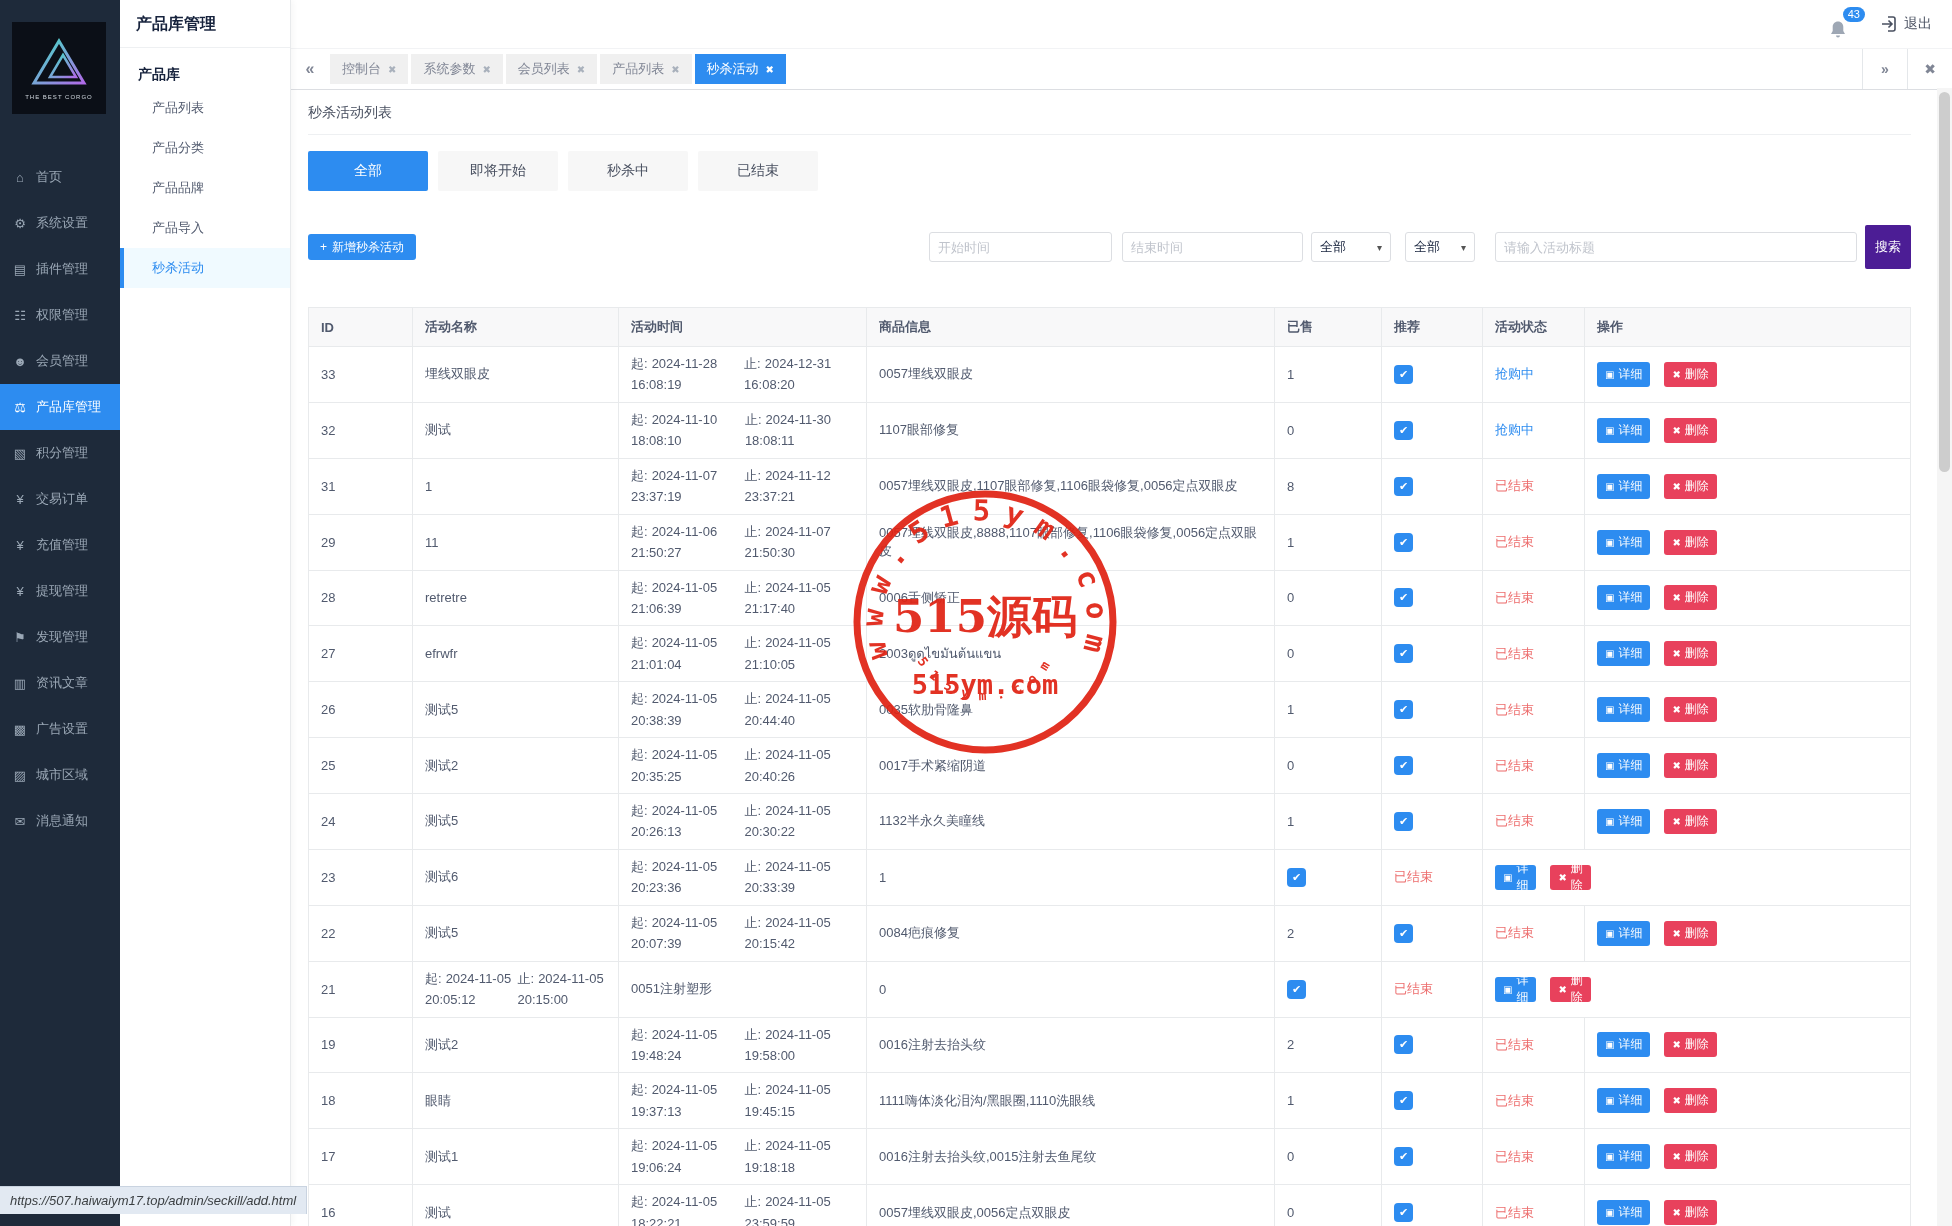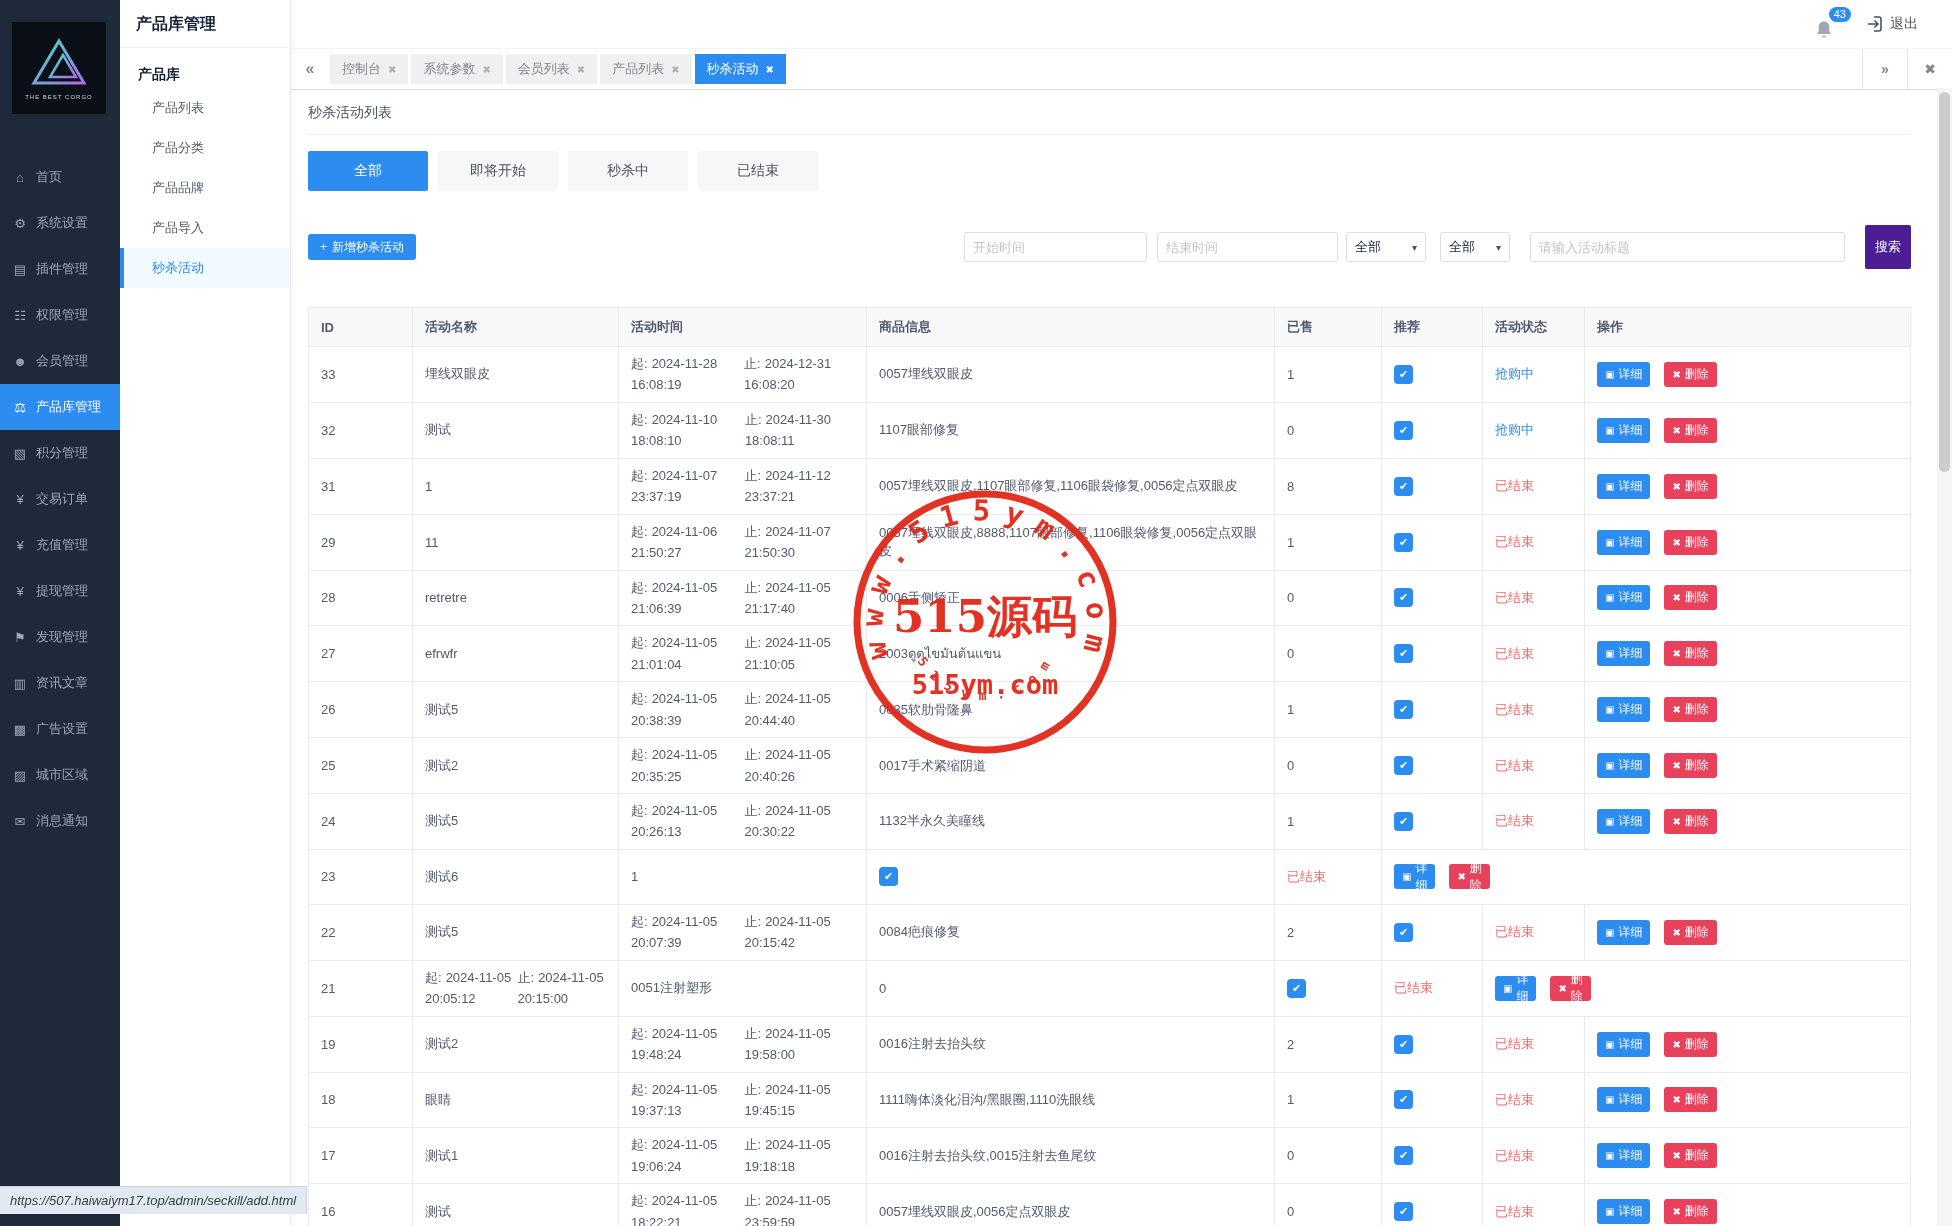--- a/index.html
+++ b/index.html
@@ -23,21 +23,21 @@
   .submenu-title{font-size:16px;font-weight:bold;color:#17233d;padding:14px 0 12px 16px;
                  border-bottom:1px solid #eef0f2;}
   .submenu-section{font-size:14px;font-weight:bold;color:#17233d;padding:18px 0 4px 18px;}
   .sub-item{height:40px;line-height:40px;padding-left:32px;font-size:13px;color:#515a6e;cursor:pointer;}
   .sub-item.active{background:#f0faff;color:#2d8cf0;border-left:4px solid #2d8cf0;padding-left:28px;}
 
   
   .content{position:absolute;left:290px;top:0;right:0;height:100%;background:#fff;}
 
   .topbar{height:48px;display:flex;align-items:center;justify-content:flex-end;
-          padding-right:34px;gap:26px;border-bottom:1px solid #f2f3f5;}
+          padding-right:20px;gap:26px;border-bottom:1px solid #f2f3f5;}
   .bell-wrap{position:relative;width:26px;height:30px;cursor:pointer;}
   .bell-wrap svg{position:absolute;left:0;bottom:0;}
   .badge{position:absolute;right:-10px;top:-2px;background:#2d8cf0;color:#fff;font-size:11px;
          line-height:15px;padding:0 5px;border-radius:8px;}
   .logout{display:flex;align-items:center;gap:6px;color:#495060;font-size:14px;cursor:pointer;}
 
   .tabbar{height:40px;display:flex;align-items:center;border-bottom:1px solid #dcdee2;position:relative;}
   .tab-arrow{width:40px;text-align:center;color:#808695;font-size:16px;font-weight:bold;cursor:pointer;}
   .tabs{display:flex;gap:3px;align-items:center;flex:1;}
   .tab{height:30px;display:flex;align-items:center;gap:7px;padding:0 12px;background:#f0f0f0;
@@ -65,21 +65,21 @@
       padding:0 8px;outline:none;box-sizing:border-box;font-family:inherit;}
   .tb-input::placeholder{color:#c0c4cc;}
   .inp-start{width:183px;margin-right:10px;}
   .inp-end{width:181px;margin-right:8px;}
   .select{height:30px;border:1px solid #dcdee2;border-radius:3px;display:flex;align-items:center;
       justify-content:space-between;padding:0 8px;font-size:13px;color:#17233d;cursor:pointer;
       box-sizing:border-box;background:#fff;}
   .sel-1{width:80px;margin-right:14px;}
   .sel-2{width:70px;margin-right:20px;}
   .select .arrow{font-size:10px;color:#555;}
-  .inp-title{width:315px;margin-right:20px;}
+  .inp-title{width:362px;margin-right:8px;}
   .search-btn{width:46px;height:44px;background:#4c1d95;color:#fff;border:none;border-radius:2px;
       font-size:13px;cursor:pointer;}
 
   
   .table{margin-top:38px;border:1px solid #e8eaec;border-bottom:none;font-size:13px;}
   .thead,.trow{display:grid;grid-template-columns:104px 206px 248px 408px 107px 101px 102px auto;}
   .thead{background:#f8f8f9;height:38px;align-items:center;font-weight:bold;color:#515a6e;}
   .thead>div{padding-left:12px;border-right:1px solid #e8eaec;height:38px;display:flex;align-items:center;}
   .thead>div:last-child{border-right:none;}
   .trow{min-height:54px;border-top:1px solid #e8eaec;align-items:center;}
@@ -545,20 +545,24 @@
       </button>
       <button class="btn btn-delete">
         <span class="bicon">✖</span>
         <span>删除</span>
       </button>
     </div>
   </div>
             <div class="trow">
     <div>23</div>
     <div>测试6</div>
+    <div class="c-time">
+      <div><span class="tprefix">起:</span><span>2024-11-05 20:23:36</span></div>
+      <div><span class="tprefix">止:</span><span>2024-11-05 20:33:39</span></div>
+    </div>
     <div>1</div>
     <div>
       <span class="checkbox">
         <span>✔</span>
       </span>
     </div>
     <div>
       <span class="status" style="color: rgb(237, 110, 110);">已结束</span>
     </div>
     <div class="ops">

